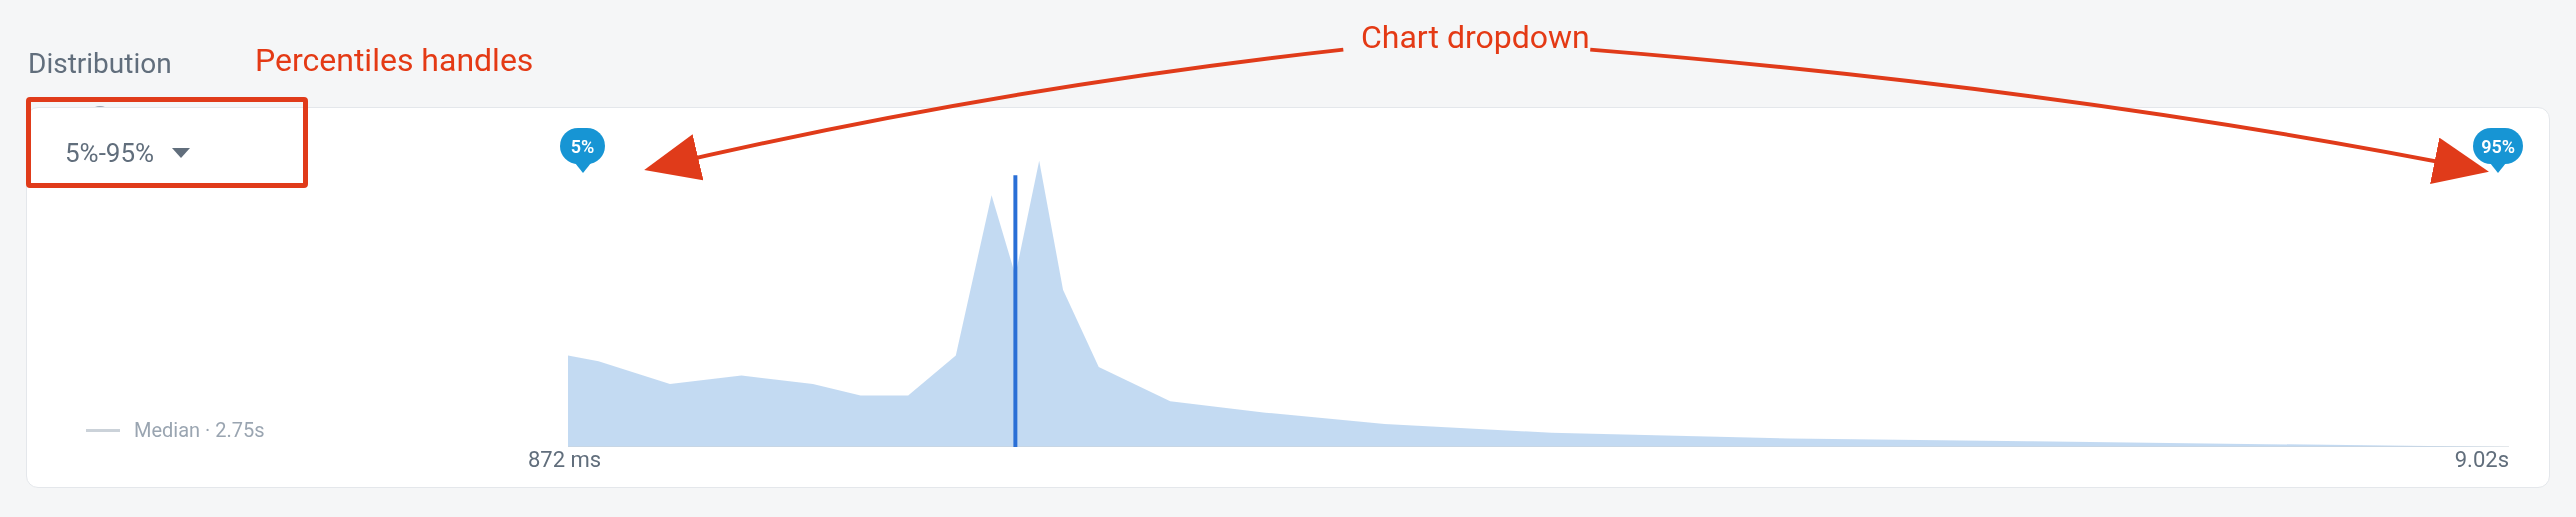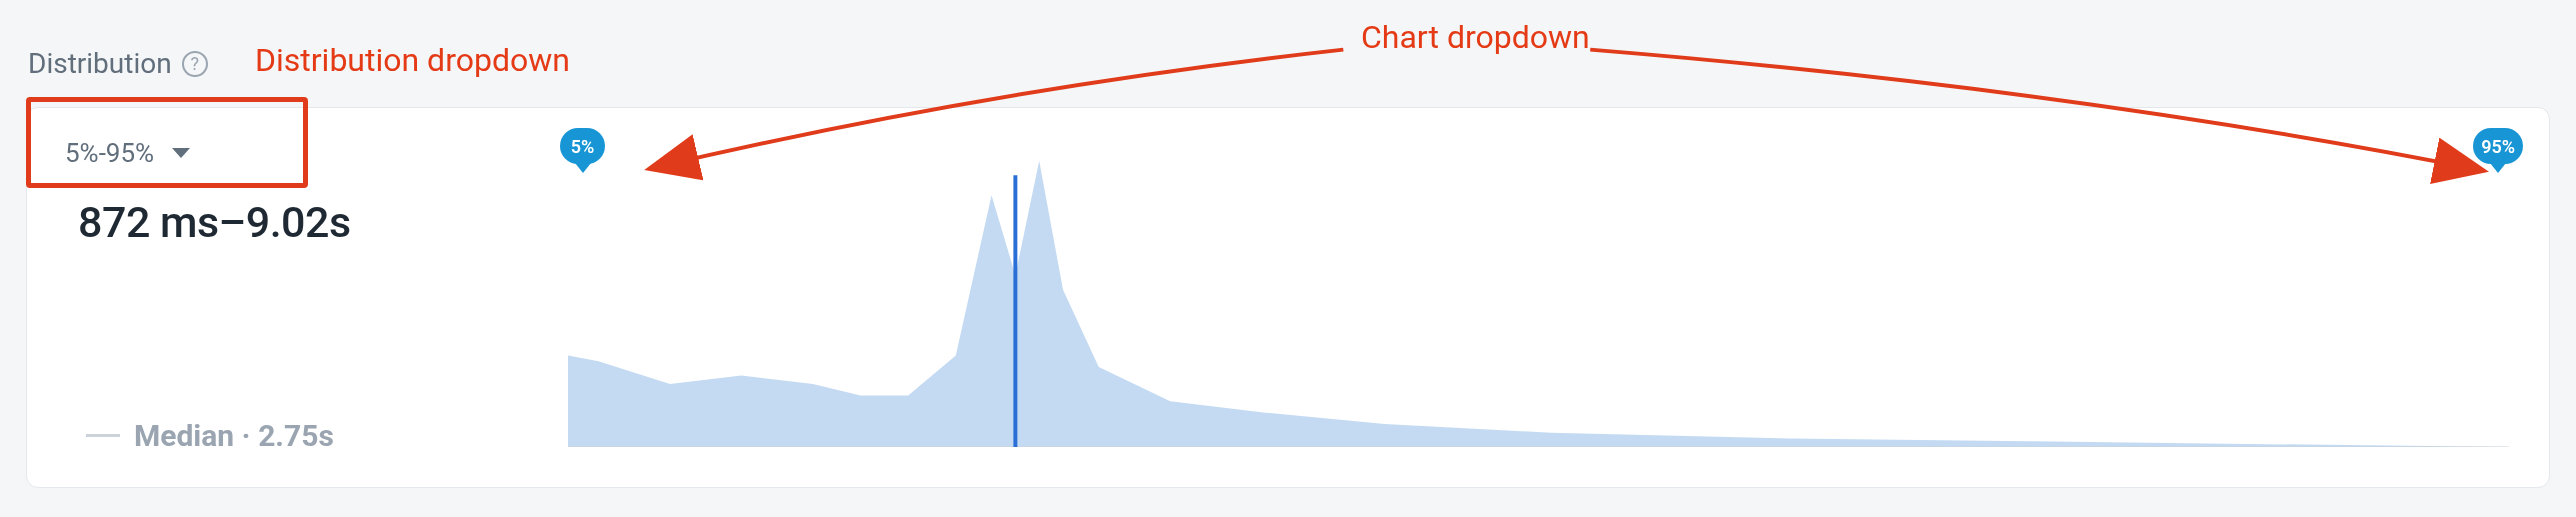--- a/index.html
+++ b/index.html
@@ -12,24 +12,25 @@
     overflow: hidden;
   }
 
   
   .section-title {
     position: absolute;
     left: 28px;
     top: 47px;
     display: flex;
     align-items: center;
-    gap: 10px;
+    gap: 26px;
     color: #616e7c;
     font-size: 28px;
     font-weight: 400;
+    flex-direction: column;
   }
   .help-icon {
     width: 26px;
     height: 26px;
     border: 2px solid #9aa5b1;
     border-radius: 50%;
     display: inline-flex;
     align-items: center;
     justify-content: center;
     font-size: 18px;
@@ -105,22 +106,21 @@
 
   
   .legend {
     position: absolute;
     left: 59px;
     top: 310px;
     display: flex;
     align-items: center;
     gap: 14px;
     color: #9aa5b1;
-    font-size: 30px;
-    font-weight: bold;
+    font-size: 20px;
   }
   .legend-swatch {
     width: 34px;
     height: 0;
     border-top: 3px solid #cbd2d9;
   }
 
   
   .chart-wrap {
     position: absolute;
@@ -190,45 +190,48 @@
   }
 </style>
 </head>
 <body>
 
 <div class="section-title">
   <span>Distribution</span>
   <span class="help-icon">?</span>
 </div>
 
-<div class="annotation anno-dropdown">Distribution dropdown</div>
+<div class="annotation anno-dropdown">Percentiles handles</div>
 <div class="annotation anno-handles">Chart dropdown</div>
 
 <div class="dropdown-highlight"></div>
 
 <div class="card">
 
   <div class="dropdown">
     <span>5%-95%</span>
     <span class="caret-down"></span>
   </div>
 
-  <div class="big-range">872 ms–9.02s</div>
 
   <div class="legend">
     <span class="legend-swatch"></span>
     <span>Median · 2.75s</span>
   </div>
 
   <div class="chart-wrap">
     <svg class="chart-svg" id="dist-svg" viewBox="0 0 1960 300" preserveAspectRatio="none">
         <path d="M 0 300 L 0 207.2 L 30.790378006872853 213 L 102.9553264604811 236.2 L 175.12027491408935 227.5 L 247.2852233676976 236.2 L 295.3951890034364 247.8 L 343.50515463917526 247.8 L 391.6151202749141 207.2 L 427.69759450171824 44.80000000000001 L 451.75257731958766 126 L 475.807560137457 10 L 499.86254295532643 140.5 L 535.9450171821306 218.8 L 608.1099656357388 253.6 L 704.3298969072165 265.2 L 824.6048109965636 276.8 L 992.9896907216495 285.5 L 1233.5395189003436 291.3 L 1474.0893470790377 294.2 L 1714.639175257732 297.1 L 1960 300 L 1960 300 Z" fill="#b9d3f0" fill-opacity="0.85" stroke="none"></path>
         <line x1="0" x2="1960" y1="300" y2="300" stroke="#cbd2d9" stroke-width="1"></line>
         <line x1="451.75257731958766" x2="451.75257731958766" y1="24.5" y2="300" stroke="#2a6fd6" stroke-width="4"></line>
       </svg>
+    <div class="axis-labels">
+      <span class="axis-min">872 ms</span>
+      <span class="axis-max">9.02s</span>
+    </div>
   </div>
 
   <div class="handle handle-left">
     <div class="handle-badge">5%</div>
     <div class="handle-pointer"></div>
   </div>
   <div class="handle handle-right">
     <div class="handle-badge">95%</div>
     <div class="handle-pointer"></div>
   </div>

